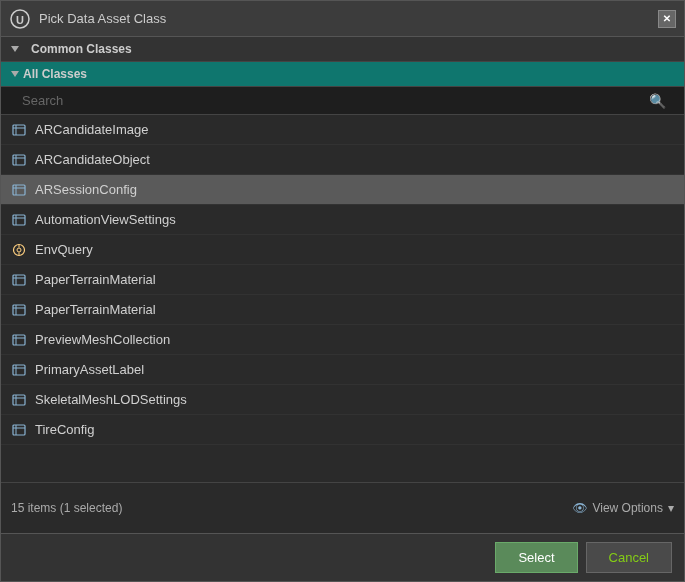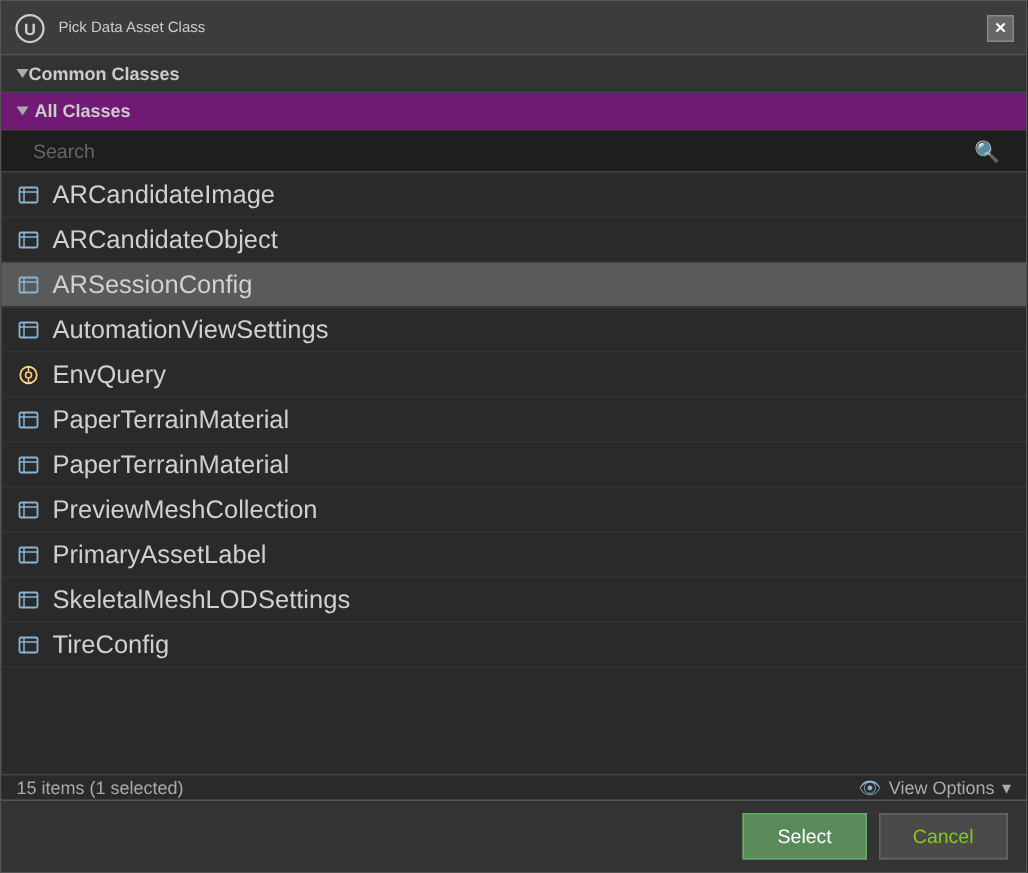--- a/index.html
+++ b/index.html
@@ -54,21 +54,21 @@
       justify-content: center;
     }
 
     .ue-logo svg {
       width: 20px;
       height: 20px;
     }
 
     .title-text {
       color: #cccccc;
-      font-size: 10px;
+      font-size: 13px;
       font-weight: normal;
     }
 
     .close-btn {
       width: 18px;
       height: 18px;
       background: #666;
       border: 1px solid #888;
       color: #fff;
       font-size: 10px;
@@ -80,40 +80,40 @@
     }
 
     .section-header {
       background: #333;
       padding: 5px 10px;
       font-size: 12px;
       color: #bbb;
       border-bottom: 1px solid #444;
       display: flex;
       align-items: center;
-      gap: 0;
+      gap: 12px;
       flex-shrink: 0;
     }
 
     .triangle-down {
       width: 0;
       height: 0;
       border-left: 4px solid transparent;
       border-right: 4px solid transparent;
       border-top: 6px solid #aaa;
       display: inline-block;
     }
 
     .section-label {
       font-weight: bold;
       color: #ccc;
     }
 
     .all-classes-header {
-      background: #701a75;
+      background: #0f766e;
       padding: 5px 10px;
       font-size: 12px;
       color: #bbb;
       border-bottom: 1px solid #444;
       display: flex;
       align-items: center;
       gap: 4px;
       flex-shrink: 0;
     }
 
@@ -194,27 +194,27 @@
       justify-content: center;
     }
 
     .item-icon svg {
       width: 14px;
       height: 14px;
     }
 
     .item-label {
       color: #d0d0d0;
-      font-size: 17px;
+      font-size: 13px;
     }
 
     .status-bar {
       background: #2a2a2a;
       border-top: 1px solid #444;
-      padding: 1px 10px;
+      padding: 18px 10px;
       display: flex;
       align-items: center;
       justify-content: space-between;
       flex-shrink: 0;
       text-align: right;
     }
 
     .status-text {
       color: #aaa;
       font-size: 12px;

